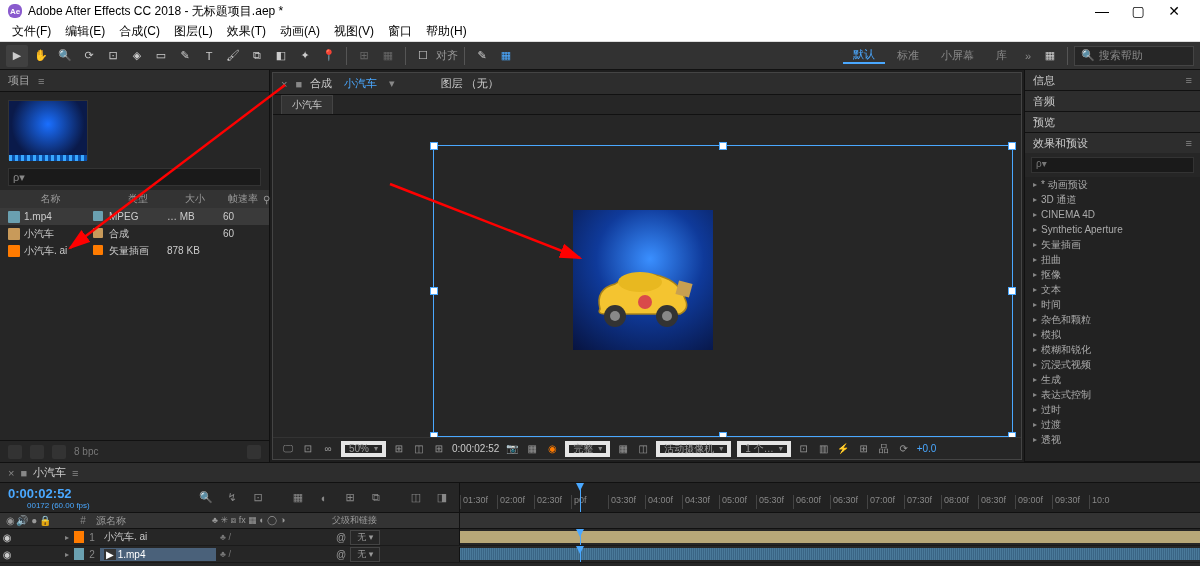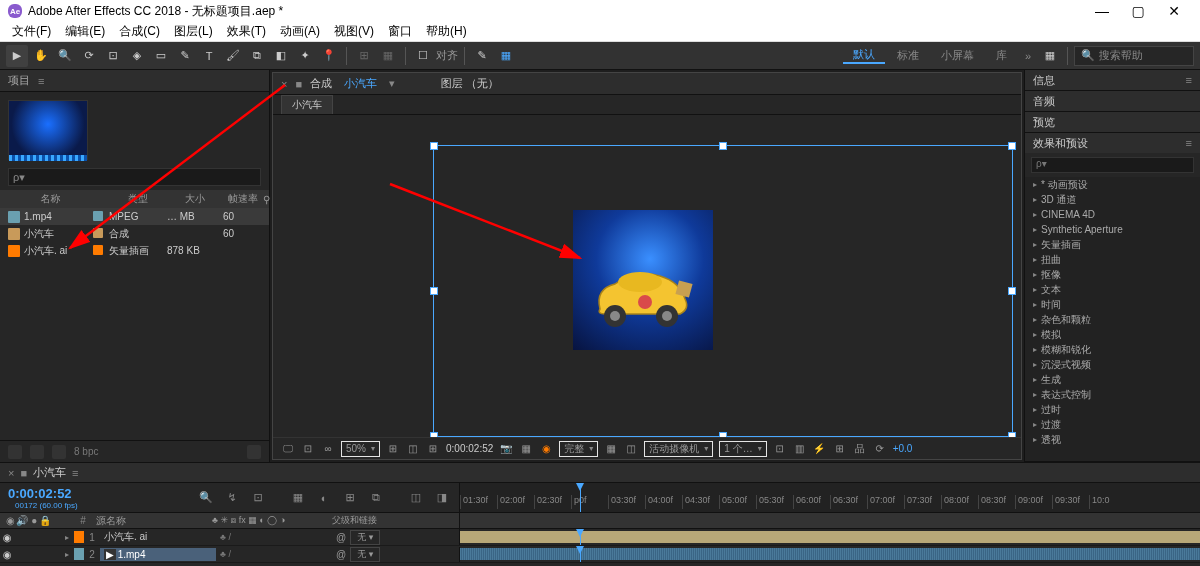--- a/index.html
+++ b/index.html
@@ -65,41 +65,41 @@
 .viewport { flex: 1; position: relative; background: #262626; overflow: hidden; }
 .bbox1 { position: absolute; left: 160px; top: 30px; width: 580px; height: 292px; border: 1px solid #4aa8ff; }
 .handle { position: absolute; width: 8px; height: 8px; background: #fff; border: 1px solid #4aa8ff; }
 .h-tl{top:-4px;left:-4px}.h-tm{top:-4px;left:50%;margin-left:-4px}.h-tr{top:-4px;right:-4px}
 .h-ml{top:50%;left:-4px;margin-top:-4px}.h-mr{top:50%;right:-4px;margin-top:-4px}
 .h-bl{bottom:-4px;left:-4px}.h-bm{bottom:-4px;left:50%;margin-left:-4px}.h-br{bottom:-4px;right:-4px}
 .footage { position: absolute; left: 300px; top: 95px; width: 140px; height: 140px; background: radial-gradient(circle at 55% 35%, #3a8fff 0%, #0f3a9a 45%, #07133f 100%); }
 .car { position: absolute; top: 54px; left: 12px; }
 .compfoot { height: 22px; border-top: 1px solid #333; display: flex; align-items: center; gap: 6px; padding: 0 8px; font-size: 10px; color: #999; }
 .compfoot .cbtn { width: 14px; height: 14px; display:flex;align-items:center;justify-content:center; }
-.compfoot .dd { padding: 0 4px; border: 1px solid #e5e5e5; height: 16px; display: flex; align-items: center; gap: 3px; }
+.compfoot .dd { padding: 0 4px; border: 4px solid #e5e5e5; height: 16px; display: flex; align-items: center; gap: 3px; }
 .compfoot .dd::after{content:'▾';font-size:8px;color:#888;margin-left:2px}
 
 
 .rpanels { width: 176px; background: #262626; border-left: 1px solid #111; display: flex; flex-direction: column; }
 .rpanel { border-bottom: 1px solid #111; }
 .rpanel .rhdr { height: 20px; display: flex; align-items: center; padding: 0 8px; background: #2d2d2d; font-size: 11px; color: #ccc; }
 .rpanel .rhdr .menu3 { margin-left: auto; color: #888; }
 .efflist { background: #222; }
 .effitem { height: 15px; padding-left: 8px; font-size: 10px; color: #aaa; display: flex; align-items: center; }
 .effitem::before { content: '▸'; margin-right: 4px; font-size: 8px; color: #888; }
 
 
 .timeline { height: 104px; background: #262626; border-top: 1px solid #111; display: flex; flex-direction: column; }
 .tlhdr { height: 20px; display: flex; align-items: center; padding: 0 8px; background: #2d2d2d; border-bottom: 1px solid #111; font-size: 11px; }
 .tlhdr .close { margin-right: 6px; color: #888; }
 .tlhdr .tlname { color: #ccc; }
 .tlcontrols { display: flex; height: 30px; border-bottom: 1px solid #111; }
 .tlleft { width: 460px; display: flex; align-items: center; padding: 0 8px; gap: 4px; border-right: 1px solid #111; }
 .tltime { color: #4aa8ff; font-size: 13px; font-weight: bold; }
-.tlfps { color: #4aa8ff; font-size: 8px; margin-left: 7px; }
+.tlfps { color: #4aa8ff; font-size: 8px; margin-left: 19px; }
 .tlbtn { width: 18px; height: 18px; margin-left: 4px; display:flex;align-items:center;justify-content:center;color:#888; }
 .tlruler { flex: 1; position: relative; background: #222; font-size: 9px; color: #888; }
 .tlruler .ticks { display: flex; padding-top: 12px; }
 .tlruler .tick { flex: 0 0 37px; text-align: left; border-left: 1px solid #444; padding-left: 2px; height: 14px; }
 .playhead { position: absolute; top: 0; bottom: 0; width: 1px; background: #4aa8ff; }
 .playhead::before { content:''; position:absolute; top:0; left:-4px; width:0; height:0; border-left:4px solid transparent; border-right:4px solid transparent; border-top:8px solid #4aa8ff; }
 
 .tlcolhdr { display: flex; height: 16px; background: #333; font-size: 10px; border-bottom: 1px solid #111; }
 .tlclf { width: 460px; display: flex; align-items: center; border-right: 1px solid #111; }
 .tltoggle { width: 60px; display:flex; gap:2px; padding-left:6px; }

